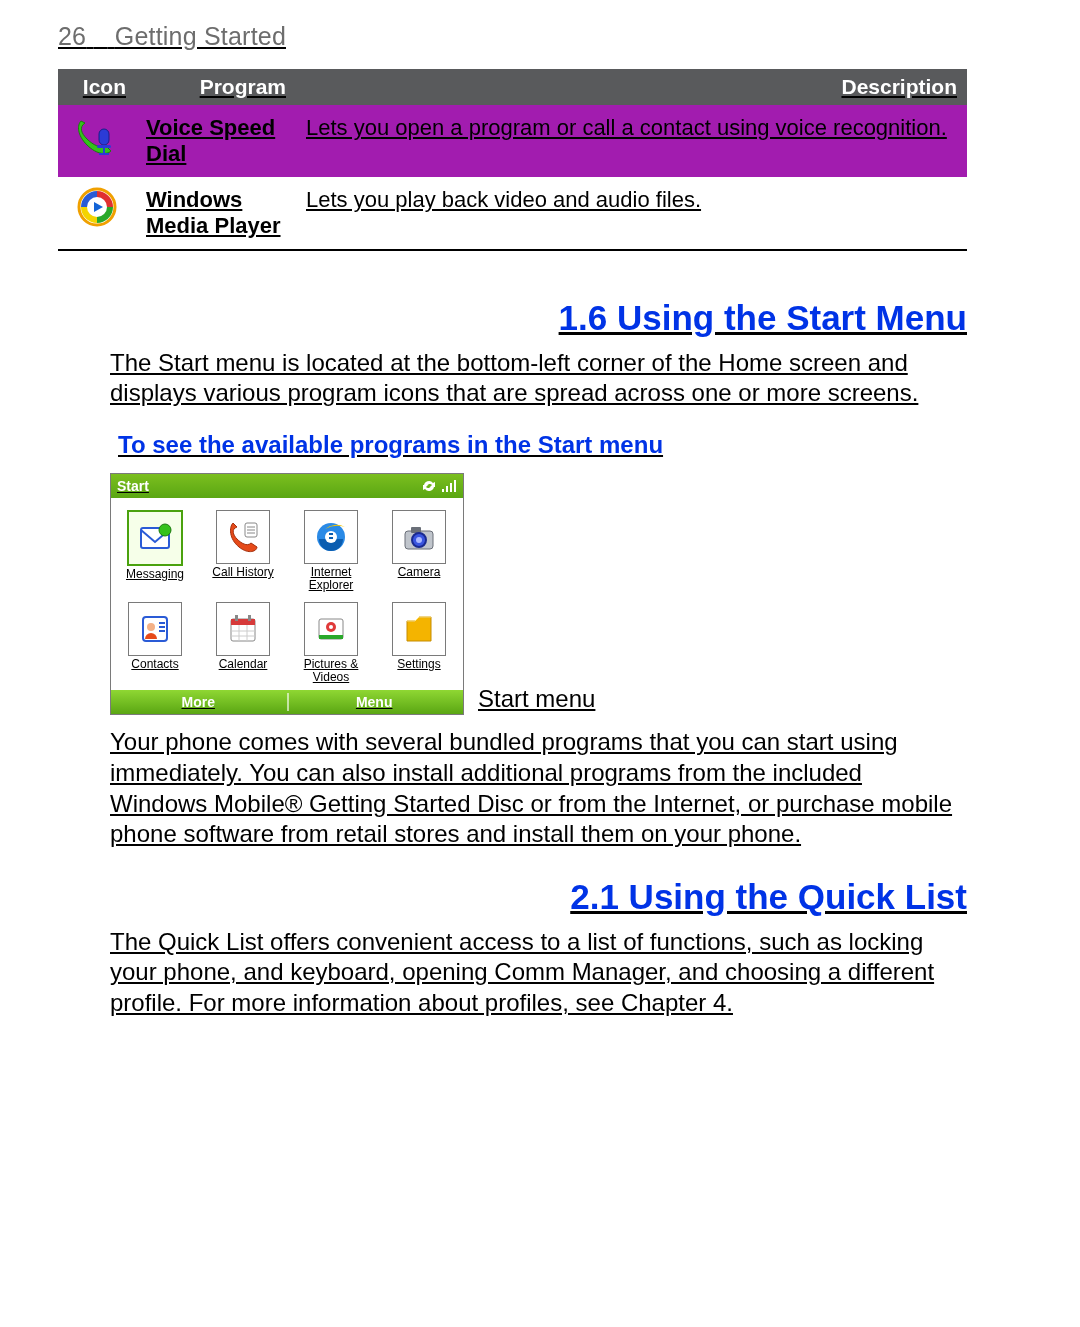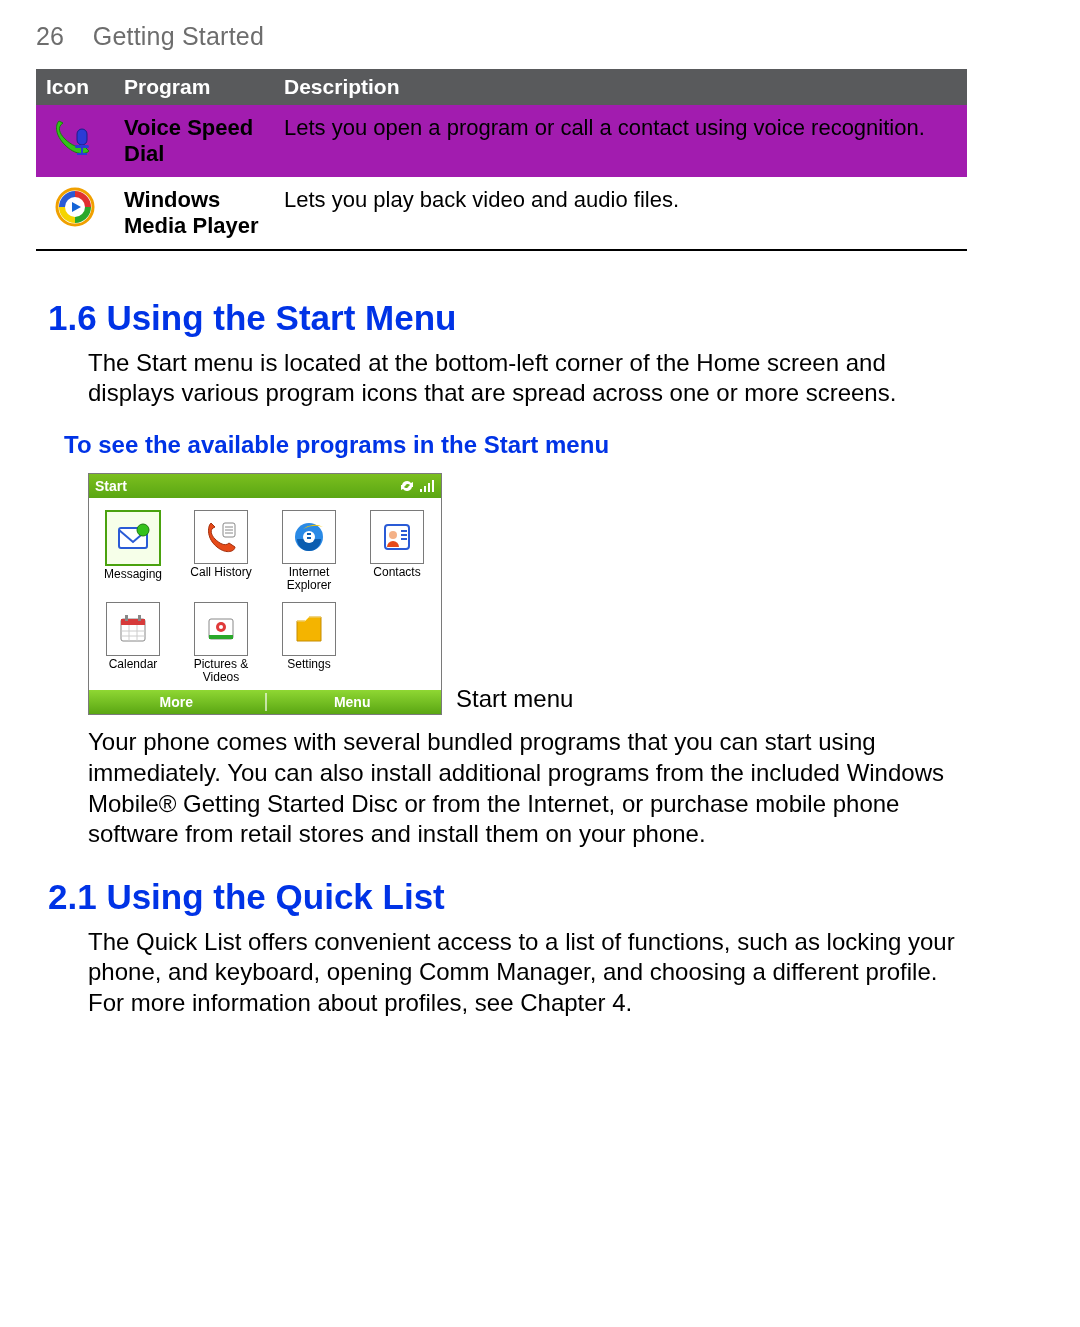--- a/index.html
+++ b/index.html
@@ -7,21 +7,22 @@
     padding: 0;
     background: #ffffff;
     font-family: "Myriad Pro", "Segoe UI", "Helvetica Neue", Arial, sans-serif;
     color: #000;
   }
   .page {
     width: 1052px;
     height: 1327px;
     position: relative;
     box-sizing: border-box;
-    padding: 22px 85px 60px 36px;
+    padding: 22px 85px 60px 58px;
+    text-decoration: underline;
   }
   .running-head {
     font-size: 25px;
     color: #6d6d6d;
     letter-spacing: 0.2px;
     margin: 0 0 18px 0;
   }
   .running-head .page-num {
     color: #6d6d6d;
   }
@@ -32,21 +33,21 @@
     table-layout: fixed;
     margin-bottom: 48px;
   }
   .prog-table col.icon-col { width: 78px; }
   .prog-table col.prog-col { width: 160px; }
   .prog-table th {
     background: #595a5c;
     color: #fff;
     font-weight: 700;
     font-size: 21px;
-    text-align: left;
+    text-align: right;
     padding: 6px 10px;
   }
   .prog-table td {
     font-size: 22px;
     padding: 10px 10px;
     vertical-align: top;
     background: #fff;
   }
   .prog-table tr.alt td {
     background: #a21caf;
@@ -55,22 +56,23 @@
     font-weight: 700;
   }
   .prog-table tr:last-child td {
     border-bottom: 2px solid #000;
   }
   
   h2.section {
     color: #0033e6;
     font-weight: 700;
     font-size: 35px;
-    margin: 0 0 10px 12px;
+    margin: 0 0 10px 4px;
     line-height: 1.1;
+    text-align: right;
   }
   h3.subhead {
     color: #0033e6;
     font-weight: 700;
     font-size: 24px;
     margin: 22px 0 2px 0;
   }
   p.body {
     font-size: 24px;
     line-height: 1.28;
@@ -234,21 +236,21 @@
         </td>
         <td class="prog-name">Windows Media Player</td>
         <td>Lets you play back video and audio files.</td>
       </tr>
     </tbody>
   </table>
 
   <h2 class="section">1.6 Using the Start Menu</h2>
   <p class="body">The Start menu is located at the bottom-left corner of the Home screen and displays various program icons that are spread across one or more screens.</p>
 
-  <h3 class="subhead" style="margin-left:28px">To see the available programs in the Start menu</h3>
+  <h3 class="subhead" style="margin-left:60px">To see the available programs in the Start menu</h3>
 
   <div class="start-figure">
     <div class="start-menu">
       <div class="start-titlebar">
         <span class="title">Start</span>
         <span class="status">
           <span>
             <svg width="16" height="14" viewBox="0 0 16 14">
                 <path d="M3 7a5 5 0 0 1 9-3l2-1v5h-5l2-2a3 3 0 0 0-5 1zM13 7a5 5 0 0 1-9 3l-2 1V6h5L5 8a3 3 0 0 0 5-1z" fill="#fff"></path>
               </svg>
@@ -294,20 +296,31 @@
                 <path d="M8 22 h24 a12 12 0 0 1 -24 0 z" fill="#0b5db0"></path>
                 <path d="M14 12 a18 18 0 0 1 20 -2 a26 26 0 0 0 -20 2 z" fill="#f4c400"></path>
                 <circle cx="20" cy="20" r="6" fill="#fff"></circle>
                 <rect x="18" y="16" width="4" height="2" fill="#0b5db0"></rect>
                 <rect x="18" y="20" width="4" height="2" fill="#0b5db0"></rect>
               </svg>
           </div>
           <div class="label">Internet
 Explorer</div>
         </div>
+        <div class="start-item">
+          <div class="iconbox">
+            <svg width="40" height="40" viewBox="0 0 40 40">
+                <rect x="6" y="14" width="28" height="18" rx="3" fill="#c0c5cc" stroke="#6a6f78"></rect>
+                <rect x="12" y="10" width="10" height="6" rx="1" fill="#6a6f78"></rect>
+                <circle cx="20" cy="23" r="7" fill="#3a55e0" stroke="#1a2a90" stroke-width="2"></circle>
+                <circle cx="20" cy="23" r="3" fill="#aab8ff"></circle>
+              </svg>
+          </div>
+          <div class="label">Camera</div>
+        </div>
 
         <div class="start-item">
           <div class="iconbox">
             <svg width="40" height="40" viewBox="0 0 40 40">
                 <rect x="8" y="8" width="24" height="24" rx="3" fill="#fff" stroke="#2a5bd6" stroke-width="2"></rect>
                 <circle cx="16" cy="18" r="4" fill="#f4b187"></circle>
                 <path d="M10 30 a6 6 0 0 1 12 0 z" fill="#e64a19"></path>
                 <line x1="24" y1="14" x2="30" y2="14" stroke="#2a5bd6" stroke-width="2"></line>
                 <line x1="24" y1="18" x2="30" y2="18" stroke="#2a5bd6" stroke-width="2"></line>
                 <line x1="24" y1="22" x2="30" y2="22" stroke="#2a5bd6" stroke-width="2"></line>

